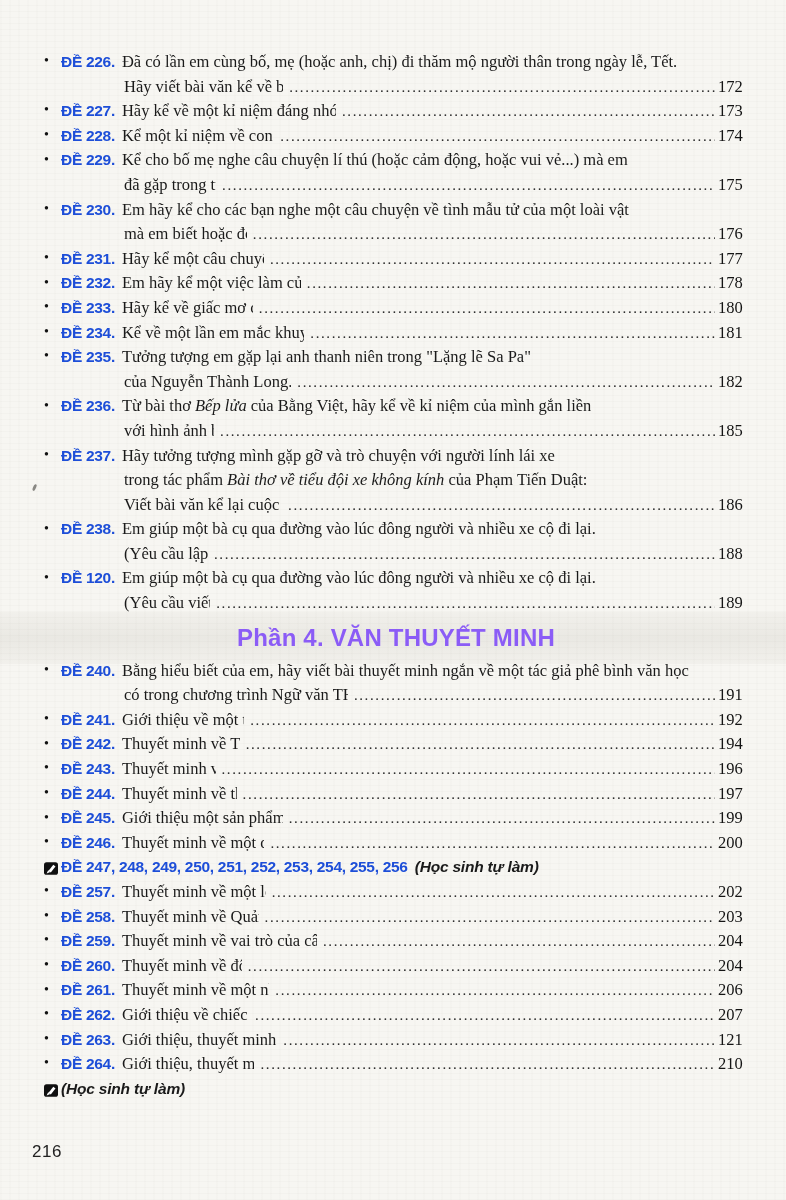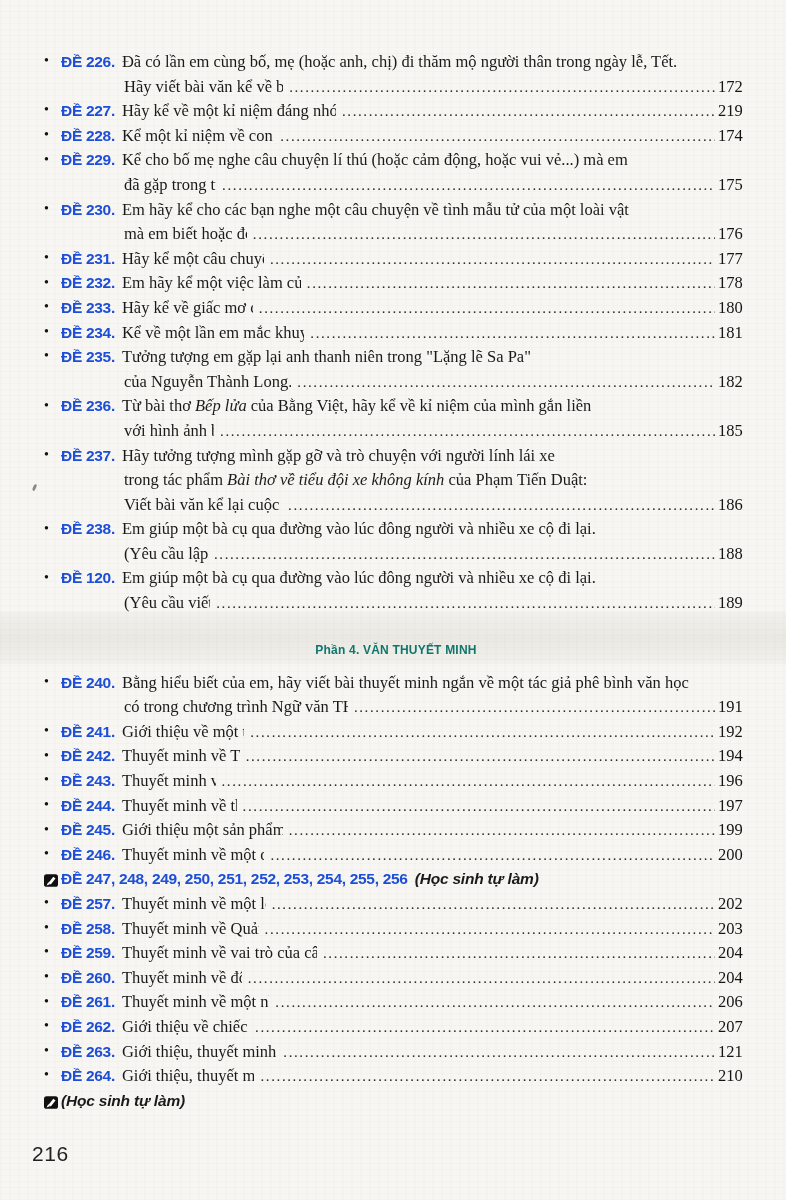--- a/index.html
+++ b/index.html
@@ -65,28 +65,28 @@
     content:"...................................................................................................................................................................";
     font-size:15px; letter-spacing:1.6px;
   }
   .pageno {
     flex:none; min-width:30px; text-align:left; font-size:16.5px; color:#141414;
   }
   .cont { padding-left:80px; }
   .section-header {
     text-align:center;
     font-family:"Liberation Sans","DejaVu Sans",sans-serif;
-    font-weight:700; font-size:12px; letter-spacing:0.2px; color:#0f766e;
-    margin:21px 0 8px 0; line-height:26px;
+    font-weight:700; font-size:24px; letter-spacing:0.2px; color:#8b5cf6;
+    margin:9px 0 8px 0; line-height:26px;
     position:relative; z-index:1;
   }
   .folio {
     position:absolute; left:32px; top:1142px;
     font-family:"Liberation Sans","DejaVu Sans",sans-serif;
-    font-size:21px; letter-spacing:0.6px; color:#222;
+    font-size:17px; letter-spacing:0.6px; color:#222;
   }
   .pencil-icon-svg { display:block; transform:translateY(1px); }
 </style>
 </head>
 <body>
 
 <div class="page">
   <div class="scan-band"></div>
   <div class="speck"></div>
 
@@ -106,21 +106,21 @@
         </div>
       </div>
       <div>
         <div class="line">
           <span class="marker-cell">
             <span class="bullet-dot">•</span>
           </span>
           <span class="label">ĐỀ 227.</span>
           <span class="txt"><span>Hãy kể về một kỉ niệm đáng nhớ đối với một con vật nuôi mà em yêu thích.</span></span>
           <span class="leader"></span>
-          <span class="pageno">219</span>
+          <span class="pageno">173</span>
         </div>
       </div>
       <div>
         <div class="line">
           <span class="marker-cell">
             <span class="bullet-dot">•</span>
           </span>
           <span class="label">ĐỀ 228.</span>
           <span class="txt"><span>Kể một kỉ niệm về con chim mà em yêu thích.</span></span>
           <span class="leader"></span>

